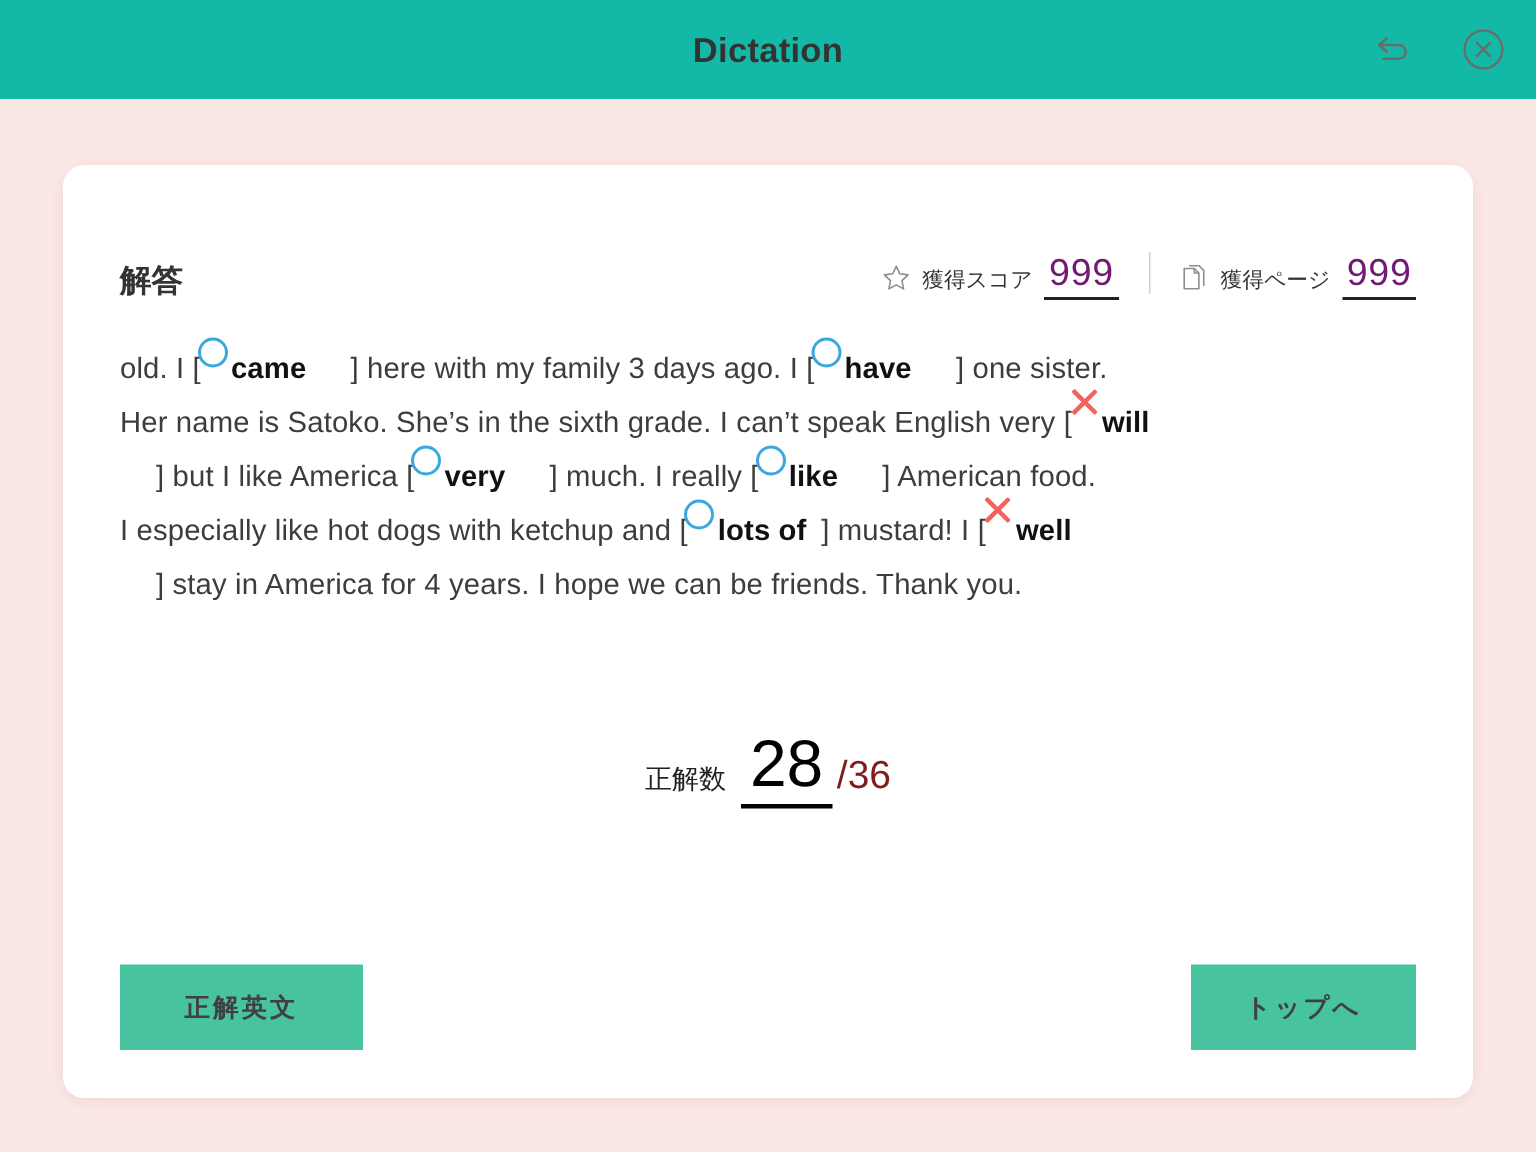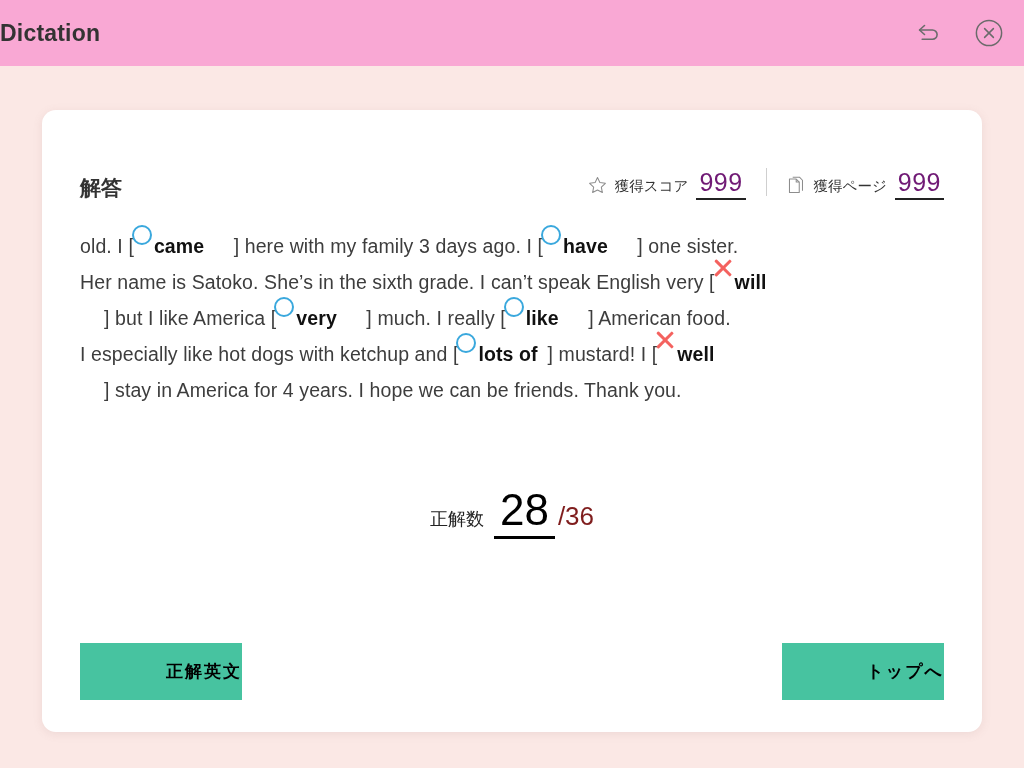--- a/index.html
+++ b/index.html
@@ -12,23 +12,24 @@
     overflow: hidden;
     background: #fbe8e5;
     font-family: "Liberation Sans", "DejaVu Sans", sans-serif;
     -webkit-font-smoothing: antialiased;
   }
 
   
   .topbar {
     position: relative;
     height: 66px;
-    background: #f9a8d4;
-    display: flex;
-    align-items: center;
+    background: #14b8a6;
+    display: flex;
+    align-items: center;
+    justify-content: center;
   }
   .topbar-title {
     font-size: 23px;
     font-weight: bold;
     color: #333333;
     letter-spacing: .2px;
   }
   .topbar-actions {
     position: absolute;
     right: 18px;
@@ -194,34 +195,34 @@
   .btn-row {
     position: absolute;
     left: 38px;
     right: 38px;
     bottom: 32px;
     display: flex;
     align-items: center;
   }
   .btn {
     background: #47c3a0;
-    color: #000000;
+    color: #404040;
     font-size: 17px;
     font-weight: bold;
     letter-spacing: 2px;
-    text-align: right;
+    text-align: center;
     padding: 17px 0;
     box-sizing: border-box;
     cursor: pointer;
     border: none;
     font-family: "Liberation Sans", "DejaVu Sans", sans-serif;
   }
   .btn-left   { width: 162px; margin-right: auto; }
   .btn-center { width: 254px; }
-  .btn-right  { width: 162px; margin-left: auto; }
+  .btn-right  { width: 150px; margin-left: auto; }
 </style>
 </head>
 <body>
 
 <div class="topbar">
   <div class="topbar-title">Dictation</div>
   <div class="topbar-actions">
     <div class="icon-btn">
       <svg width="28" height="28" viewBox="0 0 28 28">
         <path d="M9.5 6.5 L4.5 11 L9.5 15.5" fill="none" stroke="#6b6b6b" stroke-width="1.6" stroke-linecap="round" stroke-linejoin="round"></path>

